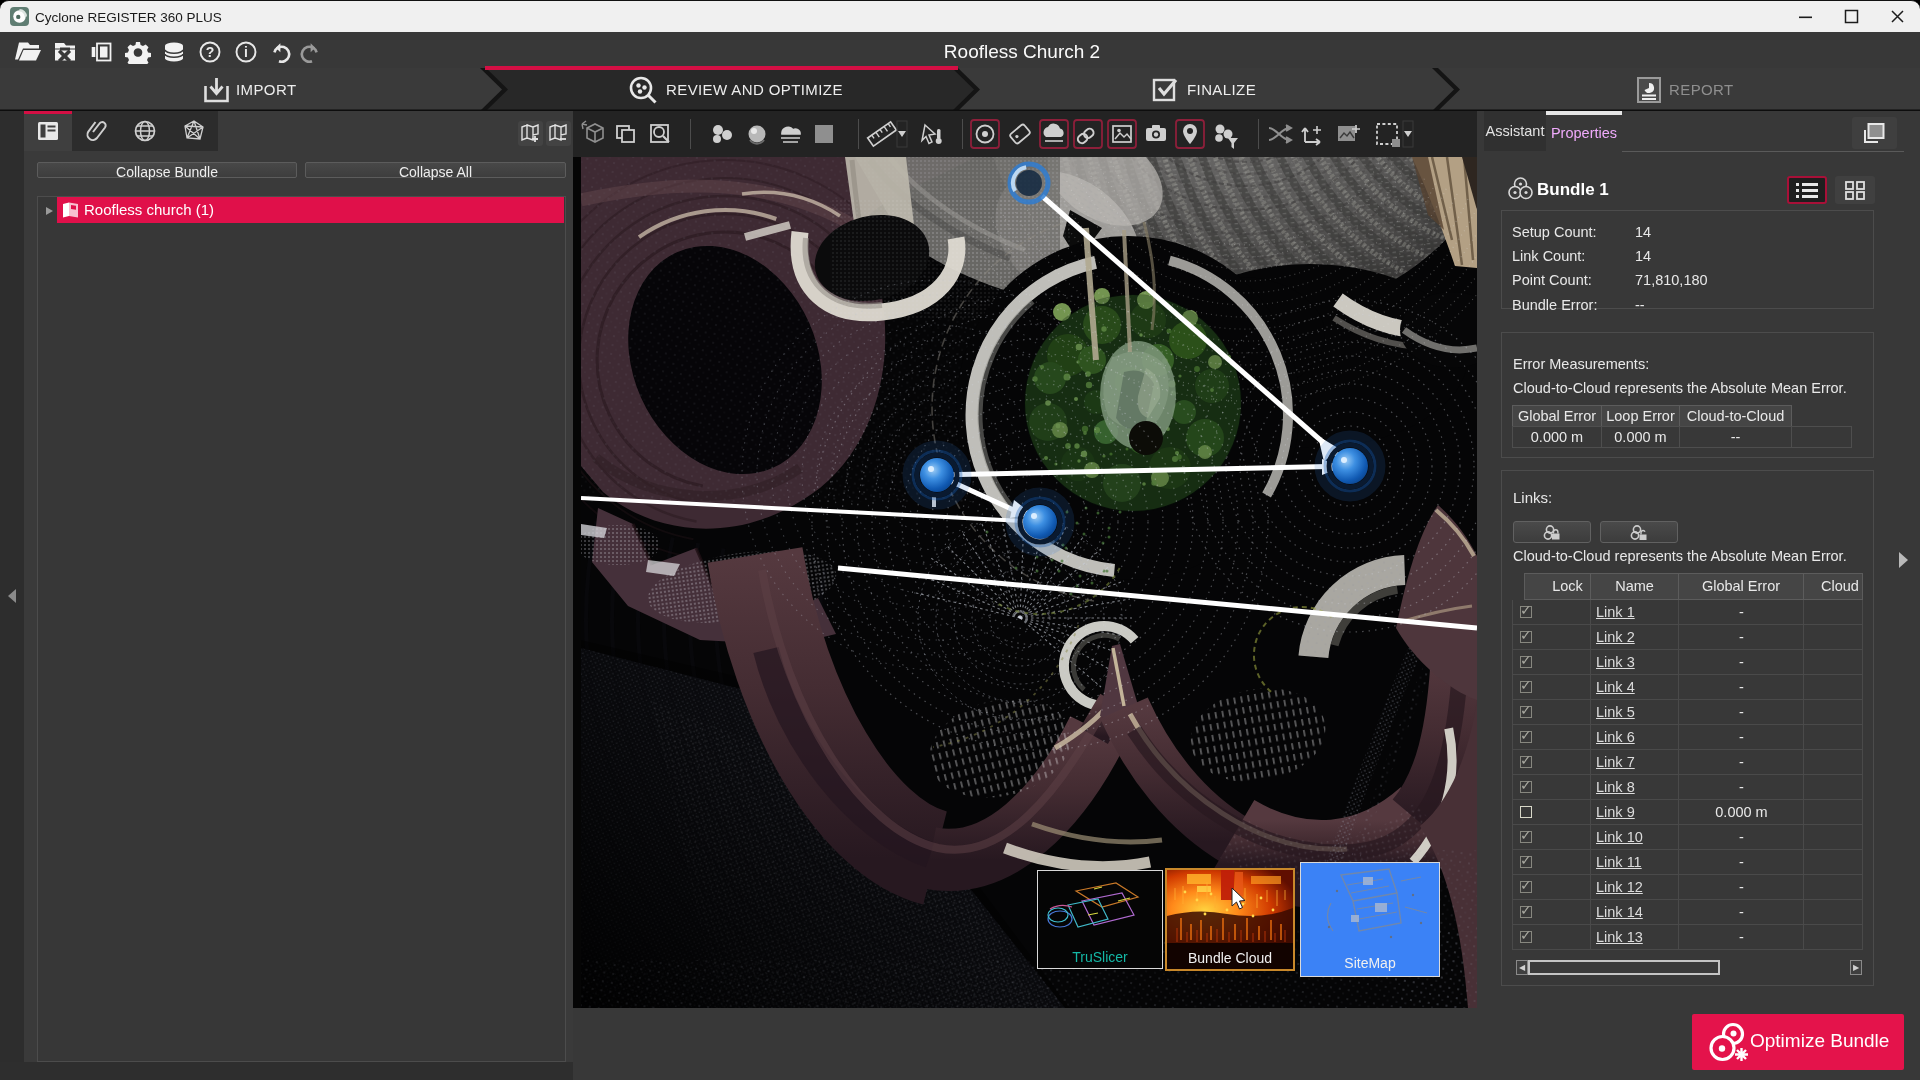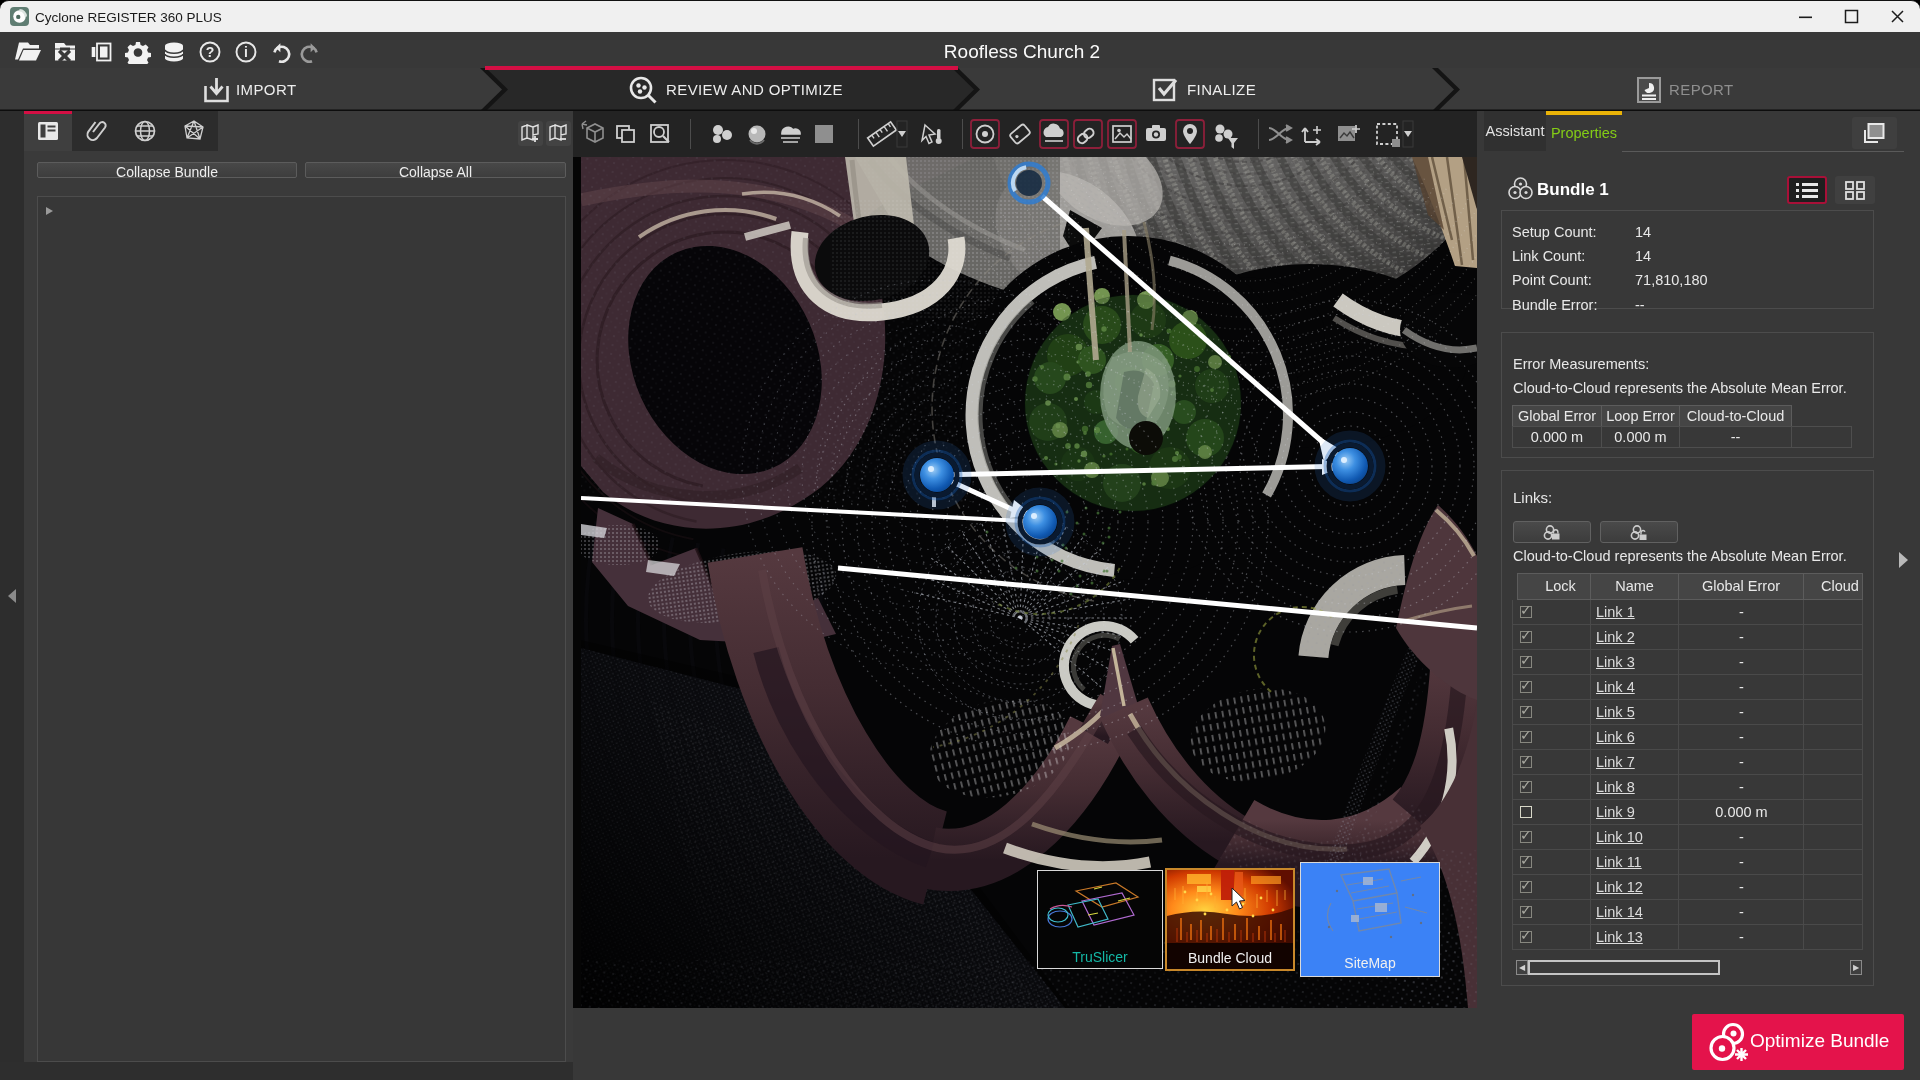--- a/index.html
+++ b/index.html
@@ -202,20 +202,28 @@
   <svg class="abs" style="left:525px;top:13px" width="19" height="19" viewBox="0 0 19 19">
     <path d="M1,3 l5,-2 0,13 -5,2 z M6,1 l6,2 0,13 -6,-2 z M12,3 l5,-2 0,9 -5,1 z" fill="none" stroke="#e0e0e0" stroke-width="1.4"></path>
     <path d="M11,15 l6,0" stroke="#e0e0e0" stroke-width="1.8"></path>
   </svg>
   <div class="pbtn" style="left:13px;width:260px">Collapse Bundle</div>
   <div class="pbtn" style="left:281px;width:261px">Collapse All</div>
   <div id="treebox">
     <svg class="abs" style="left:7px;top:9px" width="9" height="10" viewBox="0 0 9 10">
           <path d="M1,1 L8,5 L1,9 Z" fill="#9a9a9a"></path>
         </svg>
+    <div id="redrow">
+      <svg class="abs" style="left:5px;top:5px" width="17" height="16" viewBox="0 0 17 16">
+        <path d="M1,2 L7,0.5 L7,14 L1,15.5 Z" fill="#fff"></path>
+        <path d="M7,0.5 L16,2 L16,15.5 L7,14 Z" fill="#f8c0cf"></path>
+        <path d="M9,3 l5,0.8 0,4 -5,-0.8 z" fill="#e0104a"></path>
+      </svg>
+      <span style="position:absolute;left:27px">Roofless church (1)</span>
+    </div>
   </div>
 </div>
 
 <div id="viewport">
   <div id="vtoolbar">
         <svg width="904" height="46" viewBox="0 0 904 46" style="position:absolute;left:0;top:0">
           <rect width="904" height="46" fill="#232323"></rect>
           <rect x="117" y="8" width="1" height="30" fill="#4c4c4c"></rect>
           <rect x="285" y="8" width="1" height="30" fill="#4c4c4c"></rect>
           <rect x="389" y="8" width="1" height="30" fill="#4c4c4c"></rect>
@@ -811,21 +819,21 @@
  </svg>
  <div style="position:absolute;left:0;bottom:5px;width:100%;text-align:center;font-size:14px;color:#f0f0f0">SiteMap</div>
 </div>
 <svg class="abs" style="left:658px;top:776px" width="16" height="24" viewBox="0 0 16 24">
   <path d="M1,1 L1,19 L5.5,15 L8.5,22 L11.5,20.5 L8.5,14 L14,13.5 Z" fill="#ffffff" stroke="#222" stroke-width="1"></path>
 </svg>
 </div>
 
 <div id="rightpanel">
   <div class="abs" style="left:7px;top:0;width:62px;height:40px;background:#303030;color:#e2e2e2;font-size:14.5px;text-align:center;line-height:40px">Assistant</div>
-  <div class="abs" style="left:69px;top:0;width:76px;height:40px;background:#383838;border-top:4px solid #eab308;color:#84cc16;font-size:14.5px;text-align:center;line-height:36px">Properties</div>
+  <div class="abs" style="left:69px;top:0;width:76px;height:40px;background:#383838;border-top:4px solid #e5e5e5;color:#f0abfc;font-size:14.5px;text-align:center;line-height:36px">Properties</div>
   <div class="abs" style="left:145px;top:40px;width:282px;height:1px;background:#5a5a5a"></div>
   <div class="abs" style="left:375px;top:6px;width:45px;height:32px;background:#3f3f3f;border-radius:3px">
     <svg style="position:absolute;left:11px;top:5px" width="23" height="22" viewBox="0 0 23 22">
       <path d="M2,8 L2,20 L15,20" stroke="#e8e8e8" stroke-width="2" fill="none"></path>
       <rect x="5.5" y="2" width="15" height="14" fill="#8f8f8f" stroke="#e8e8e8" stroke-width="2"></rect>
     </svg>
   </div>
 
   <svg class="abs" style="left:31px;top:65px" width="25" height="25" viewBox="0 0 25 25">
     <g fill="#3a3a3a" stroke="#d8d8d8" stroke-width="1.6">
@@ -897,21 +905,21 @@
     <div class="abs" style="left:98px;top:50px;width:78px;height:22px;background:linear-gradient(#4a4a4a,#3c3c3c);border:1px solid #616161;border-radius:3px">
       <svg style="position:absolute;left:29px;top:2px" width="18" height="18" viewBox="0 0 18 18">
         <circle cx="7" cy="5.5" r="3.6" fill="none" stroke="#cccccc" stroke-width="1.6"></circle>
         <circle cx="5" cy="11.5" r="3.6" fill="none" stroke="#cccccc" stroke-width="1.6"></circle>
         <rect x="9.5" y="10.5" width="7" height="5.5" fill="#cccccc"></rect>
         <path d="M11,10.5 v-2.2 a2.1,2.1 0 0 1 4,-0.6" stroke="#cccccc" stroke-width="1.4" fill="none"></path>
       </svg>
     </div>
     <div class="abs" style="left:11px;top:77px">Cloud-to-Cloud represents the Absolute Mean Error.</div>
     <div id="linktable" class="abs" style="left:10px;top:102px;width:351px">
-      <div class="cell" style="left:5px;top:0;width:87px;height:27px;line-height:25px">Lock</div>
+      <div class="cell" style="left:12px;top:0;width:87px;height:27px;line-height:25px">Lock</div>
       <div class="cell" style="left:78px;top:0;width:89px;height:27px;line-height:25px">Name</div>
       <div class="cell" style="left:166px;top:0;width:126px;height:27px;line-height:25px">Global Error</div>
       <div class="cell" style="left:291px;top:0;width:60px;height:27px;line-height:25px;overflow:hidden"><span style="margin-left:14px">Cloud</span></div>
       <div class="abs" style="left:0;top:27px;width:351px;height:25px;border-bottom:1px solid #4a4a4a">
             <div class="abs" style="left:8px;top:6px;width:12px;height:12px;border:1px solid #87877f"></div>
             <span style="position:absolute;left:8px;top:2px;font-size:14px;color:#a9a9a1">✓</span>
             <span class="linkname" style="position:absolute;left:84px;top:4px">Link 1</span>
             <span style="position:absolute;left:167px;top:4px;width:125px;text-align:center">-</span>
             <div class="abs" style="left:78px;top:0;width:1px;height:25px;background:#4a4a4a"></div>
             <div class="abs" style="left:166px;top:0;width:1px;height:25px;background:#4a4a4a"></div>

